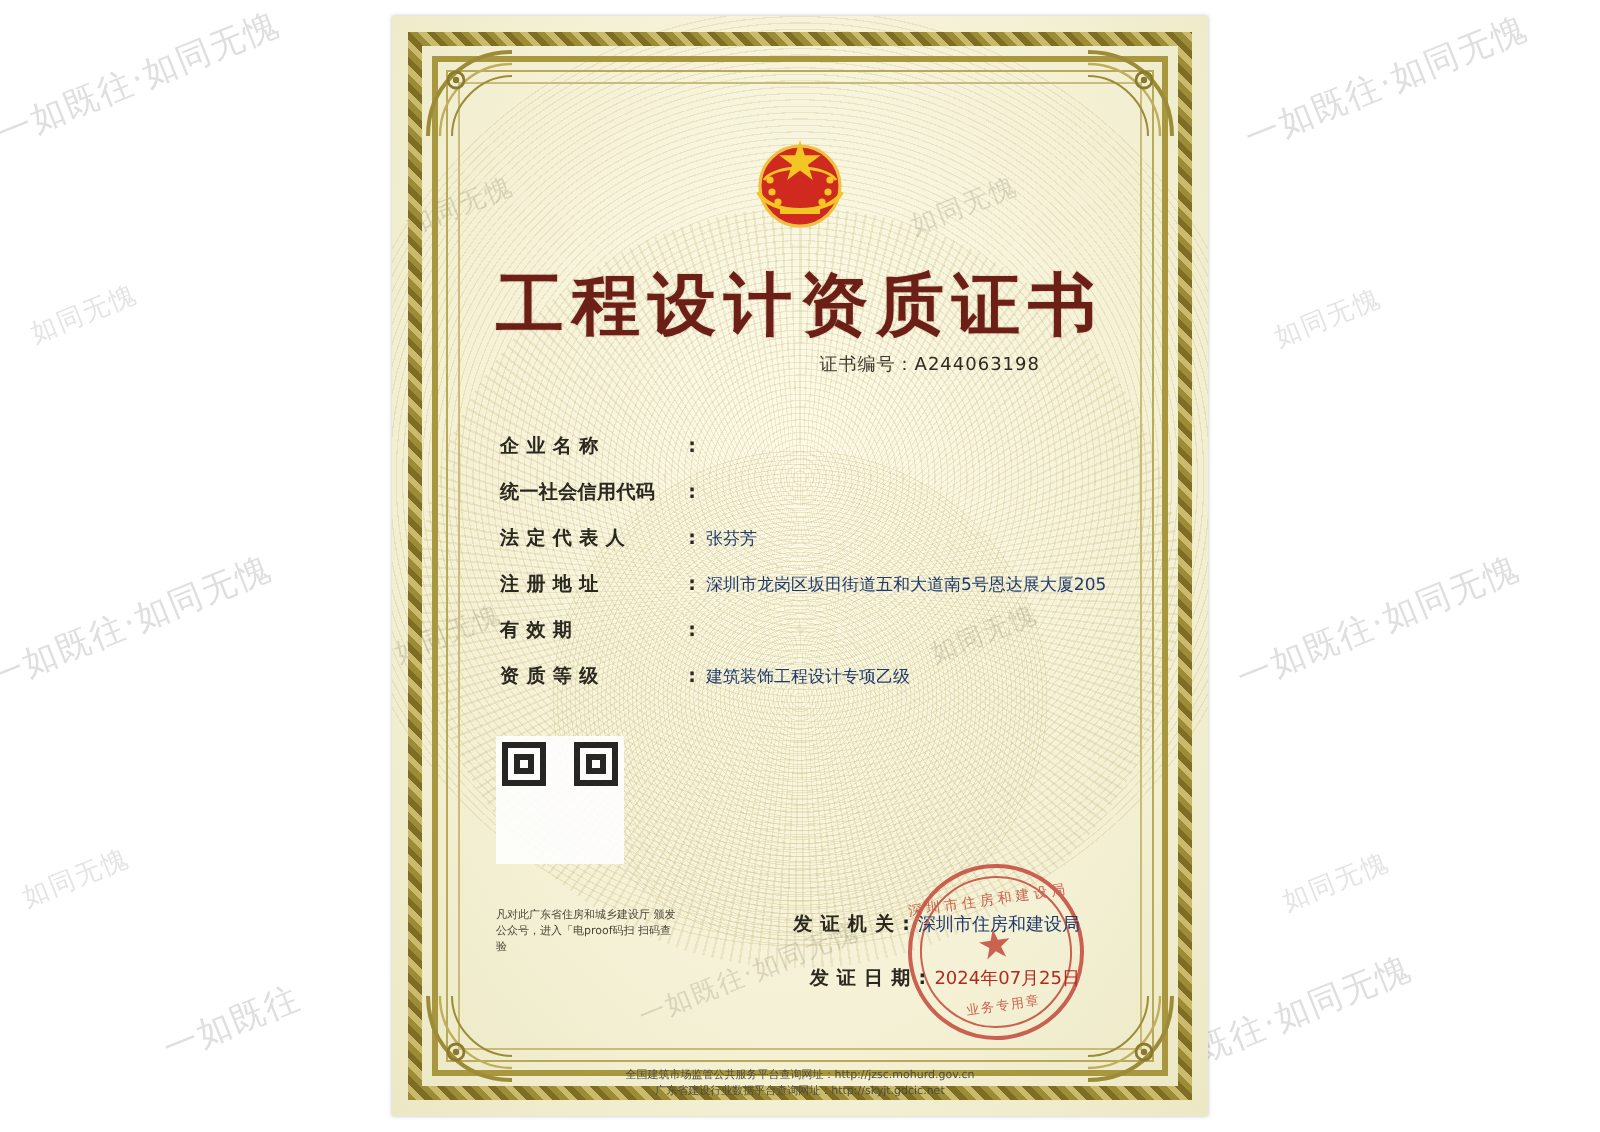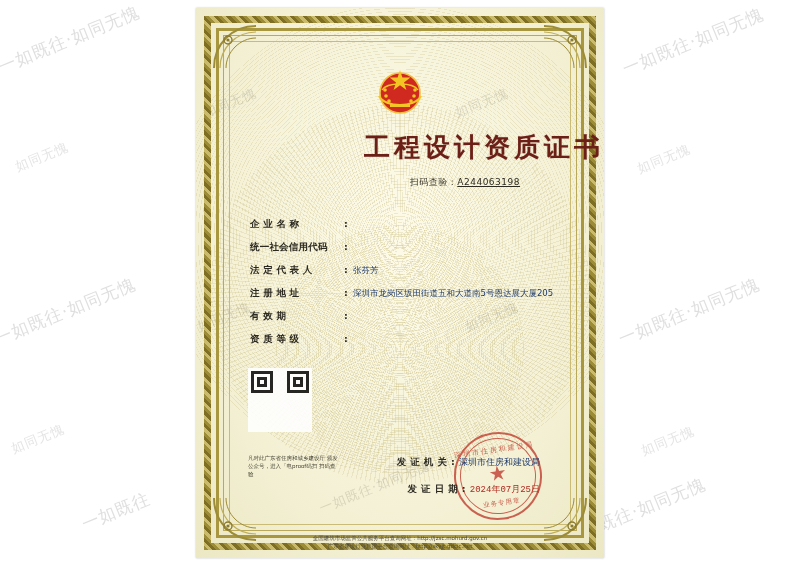--- a/index.html
+++ b/index.html
@@ -140,41 +140,40 @@
     height: 62px;
     margin-left: -31px;
     text-align: center;
   }
 
   
   .cert-title {
     position: absolute;
     left: 0; right: 0;
     top: 122px;
-    text-align: right;
-    font-family: "DejaVu Sans", sans-serif;
-    font-size: 26px;
+    text-align: center;
+    font-family: "DejaVu Sans", sans-serif;
+    font-size: 34px;
     font-weight: bold;
     letter-spacing: 4px;
     color: #6b1f16;
     text-shadow: 0 0 1px rgba(107,31,22,0.3);
   }
 
   .cert-number {
     position: absolute;
     right: 84px;
     top: 168px;
     font-family: "DejaVu Sans", sans-serif;
     font-size: 9px;
     color: #3d3a2e;
     letter-spacing: 0.5px;
   }
   .cert-number .num {
     color: #2d2a20;
-    text-decoration: underline;
   }
 
   
   .fields {
     position: absolute;
     left: 54px;
     top: 210px;
     width: 310px;
   }
   .field-row {
@@ -273,21 +272,20 @@
     letter-spacing: 0.4px;
   }
   .issuer-row .val {
     font-weight: normal;
     font-size: 9px;
     color: #1f3a6b;
     letter-spacing: 0;
   }
   .issuer-row .val.red {
     color: #b02a1f;
-    font-family: Liberation Mono, monospace;
   }
 
   
   .seal {
     position: absolute;
     left: 258px;
     top: 424px;
     width: 84px;
     height: 84px;
     border-radius: 50%;
@@ -441,21 +439,21 @@
         </g>
         <rect x="21" y="44" width="20" height="3" fill="#f3c623"></rect>
         <path d="M10 36 C16 48, 46 48, 52 36" fill="none" stroke="#f3c623" stroke-width="2"></path>
         <path d="M13 30 C18 22, 44 22, 49 30" fill="none" stroke="#f3c623" stroke-width="1.4"></path>
       </svg>
     </div>
 
     <div class="cert-title">工程设计资质证书</div>
 
     <div class="cert-number">
-      <span>扫码查验：</span><span class="num">A244063198</span>
+      <span>证书编号：</span><span class="num">A244063198</span>
     </div>
 
     <div class="fields">
 
       <div class="field-row">
         <div class="field-label">企 业 名 称</div>
         <div class="field-colon">:</div>
       </div>
 
       <div class="field-row">
@@ -476,20 +474,21 @@
       </div>
 
       <div class="field-row">
         <div class="field-label">有 效 期</div>
         <div class="field-colon">:</div>
       </div>
 
       <div class="field-row">
         <div class="field-label">资 质 等 级</div>
         <div class="field-colon">:</div>
+        <div class="field-value">建筑装饰工程设计专项乙级</div>
       </div>
 
     </div>
 
     <div class="qr-block">
       <div class="qr-code"></div>
       <div class="qr-note">凡对此广东省住房和城乡建设厅
 颁发公众号，进入「电proof码扫
 扫码查验</div>
     </div>

